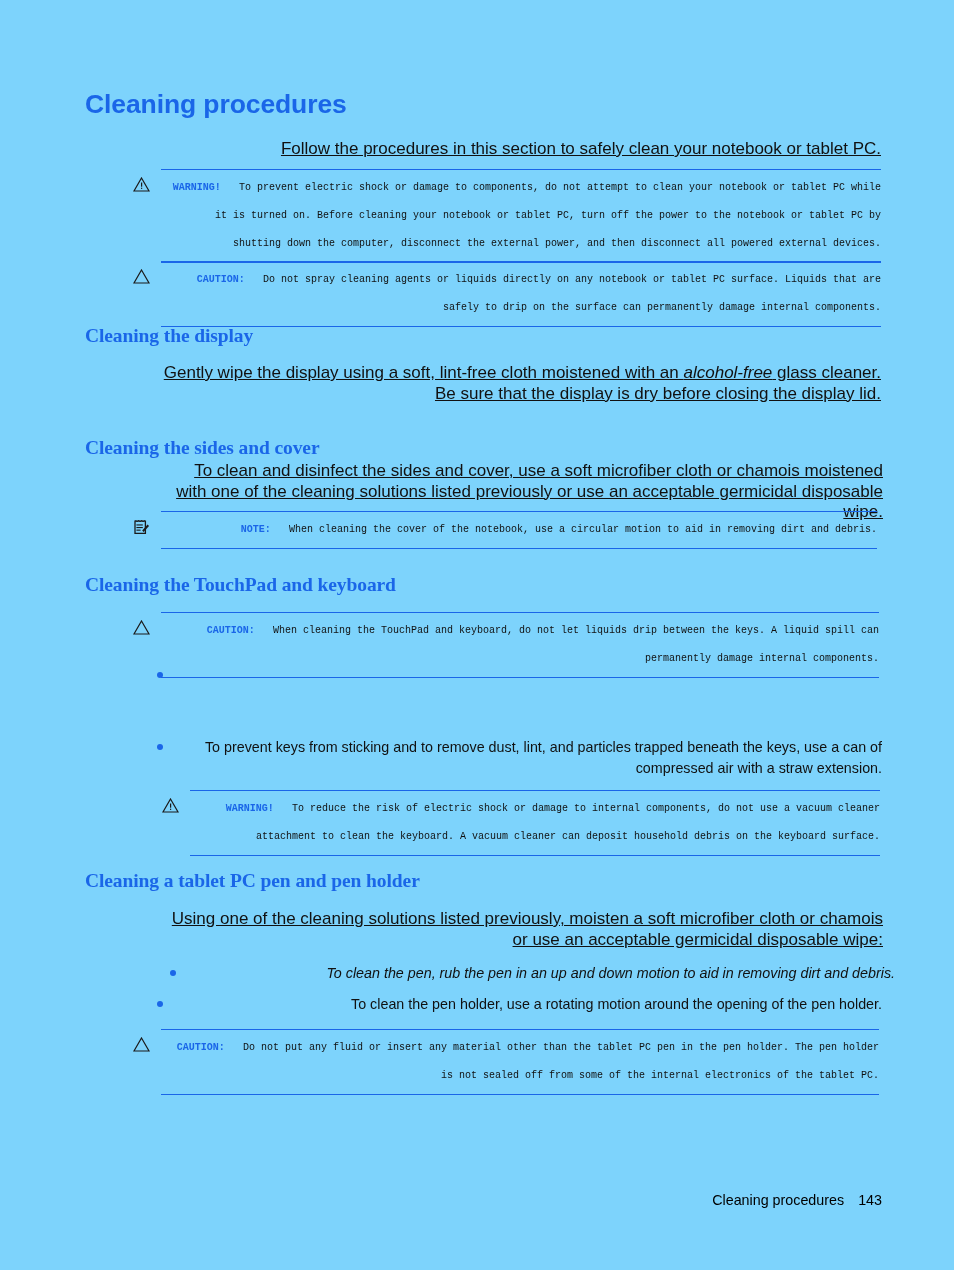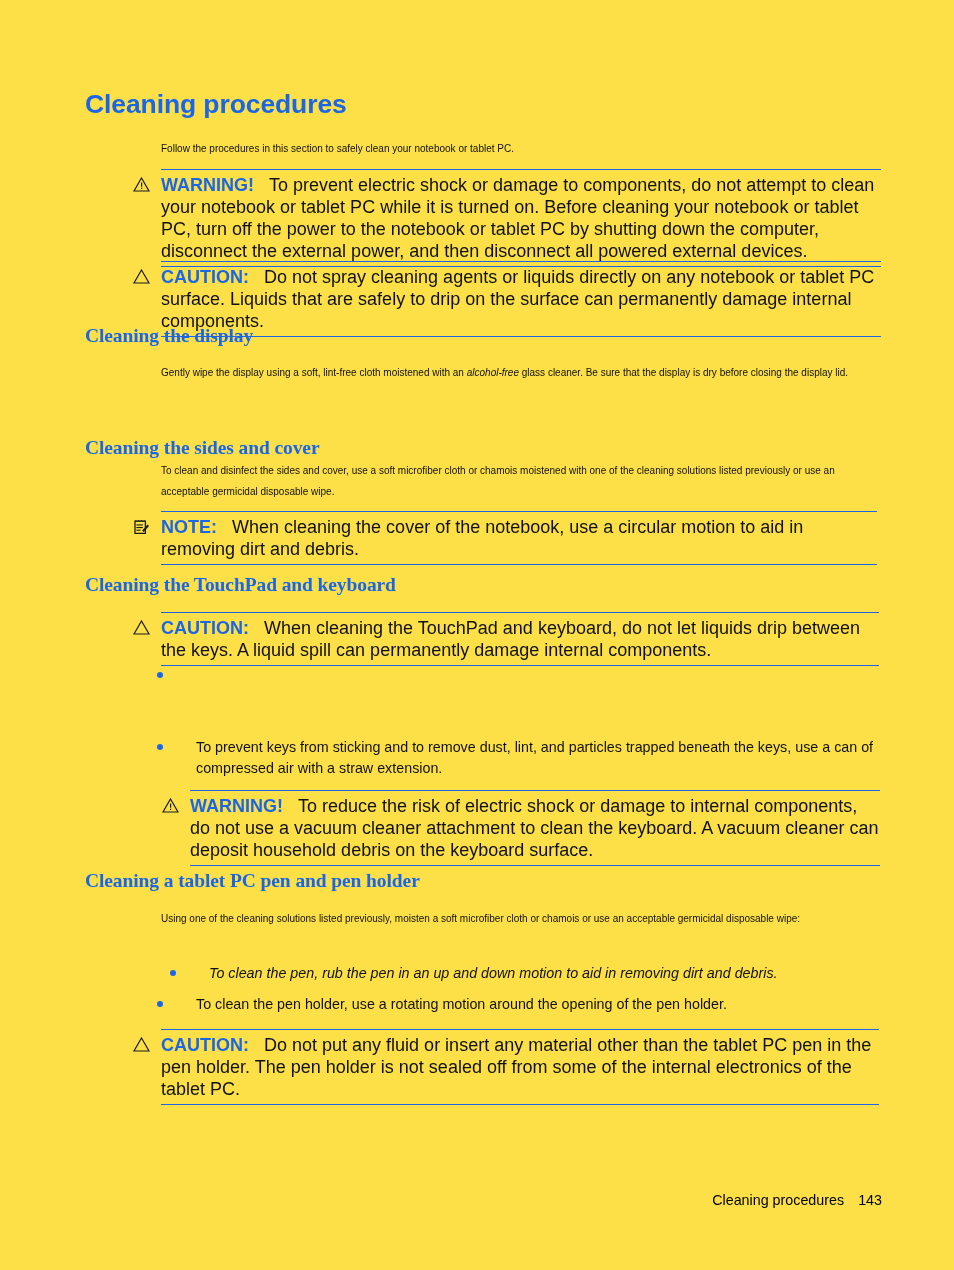--- a/index.html
+++ b/index.html
@@ -9,22 +9,23 @@
   }
   body {
     font-family: "Liberation Sans", sans-serif;
     color: #000000;
   }
   .page {
     position: relative;
     width: 954px;
     height: 1270px;
     margin: 0 auto;
-    background: #fde047;
+    background: #7dd3fc;
     overflow: hidden;
+    text-align: right;
   }
 
   
   .h1 {
     position: absolute;
     left: 85px;
     top: 90px;
     font-size: 26.5px;
     font-weight: bold;
     color: #1a66e8;
@@ -36,45 +37,47 @@
     left: 85px;
     font-size: 19.5px;
     font-weight: bold;
     color: #1a66e8;
     line-height: 1.15;
     letter-spacing: -0.1px;
     font-family: Liberation Serif, serif;
   }
   .para {
     position: absolute;
-    font-size: 10px;
+    font-size: 17px;
     line-height: 20.5px;
     color: #111111;
+    text-decoration: underline;
   }
 
   
   .admon {
     position: absolute;
     box-sizing: border-box;
     border-top: 1.6px solid #1a66e8;
     border-bottom: 1.6px solid #1a66e8;
     padding: 4px 0 4px 0;
   }
   .admon .icon {
     position: absolute;
     left: -28px;
     top: 7px;
     width: 20px;
     height: 18px;
     line-height: 18px;
   }
   .admon .body {
-    font-size: 18px;
-    line-height: 22px;
+    font-size: 10px;
+    line-height: 28px;
     color: #111111;
+    font-family: Liberation Mono, monospace;
   }
   .admon .label {
     font-weight: bold;
     color: #1a66e8;
   }
 
   .tri svg { display: block; }
   .note-ico svg { display: block; }
 
   

